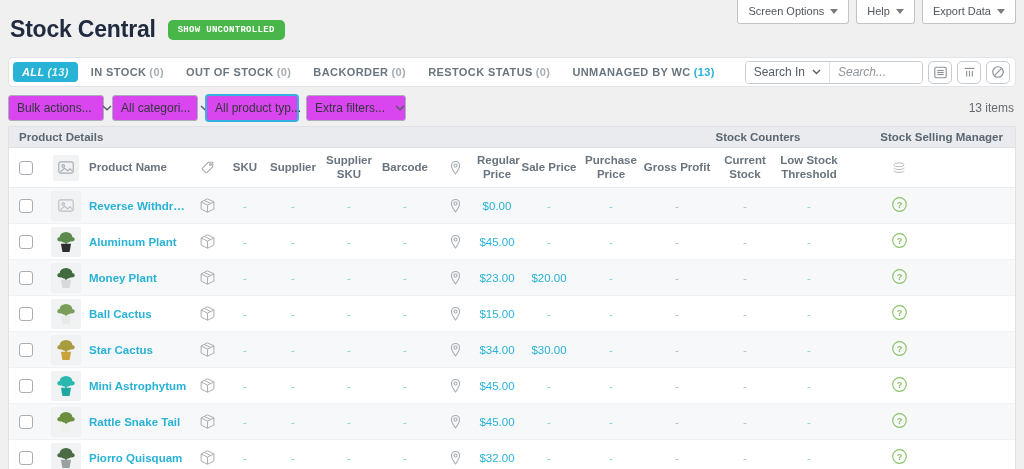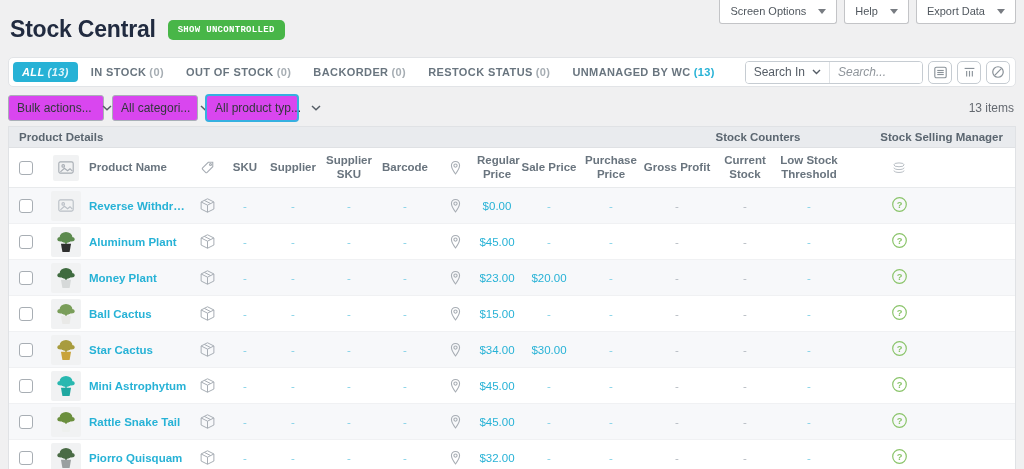--- a/index.html
+++ b/index.html
@@ -9,21 +9,21 @@
     font-family: "Liberation Sans", "DejaVu Sans", sans-serif;
     color:#3c434a;
     position:relative;
   }
 
   
   .screen-meta { position:absolute; top:0; right:8px; display:flex; gap:7px; z-index:5; }
   .meta-btn {
     background:#fff; border:1px solid #c3c4c7; border-top:none;
     border-radius:0 0 3px 3px; padding:5px 10px 6px;
-    font-size:11px; color:#50575e; display:flex; align-items:center; gap:12px; cursor:pointer;
+    font-size:11px; color:#50575e; display:flex; align-items:center; gap:6px; cursor:pointer;
   }
   .caret-down { width:0; height:0; border-left:4px solid transparent; border-right:4px solid transparent; border-top:5px solid #787c82; }
 
   
   .title-row { display:flex; align-items:center; gap:12px; margin:16px 10px 0; }
   h1.page-title { font-size:23px; font-weight:700; color:var(--title-navy,#212b40); letter-spacing:-0.2px; }
   .uncontrolled-btn {
     background:var(--badge-green,#48b648); color:#fff; border:none; border-radius:5px;
     font-size:9px; font-weight:700; letter-spacing:.3px; padding:5px 10px; cursor:pointer;
     font-family:Liberation Mono, monospace;
@@ -186,20 +186,28 @@
       </span>
   </span>
   <span class="fselect focused" style="width:92px">
     <span>All product typ...</span>
     <span class="chev">
         <svg width="10" height="6" viewBox="0 0 10 6">
           <polyline points="1,1 5,4.7 9,1" fill="none" stroke="#555d66" stroke-width="1.5"></polyline>
         </svg>
       </span>
   </span>
+  <span class="fselect" style="width:100px">
+    <span>Extra filters...</span>
+    <span class="chev">
+        <svg width="10" height="6" viewBox="0 0 10 6">
+          <polyline points="1,1 5,4.7 9,1" fill="none" stroke="#555d66" stroke-width="1.5"></polyline>
+        </svg>
+      </span>
+  </span>
   <span class="items-count">13 items</span>
 </div>
 
 <div class="table">
 
   <div class="group-header">
     <span class="g-left">Product Details</span>
     <span class="g-mid">Stock Counters</span>
     <span class="g-right">Stock Selling Manager</span>
   </div>

